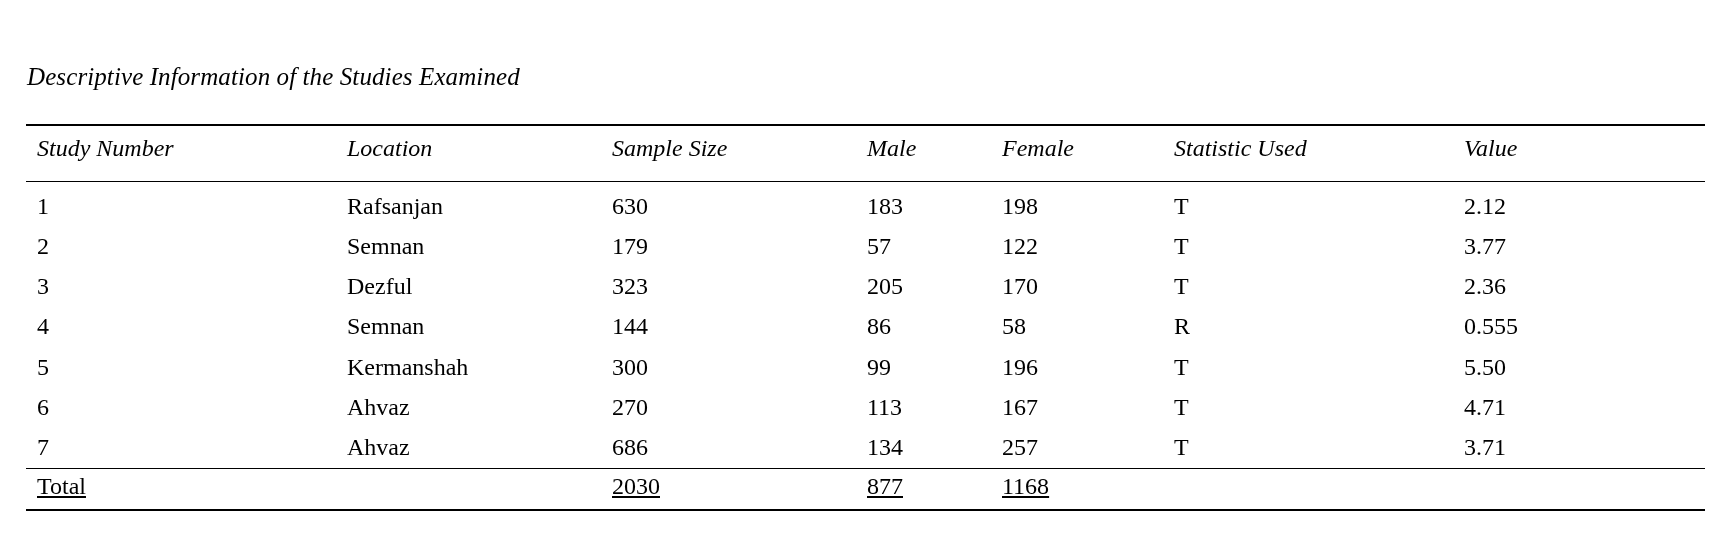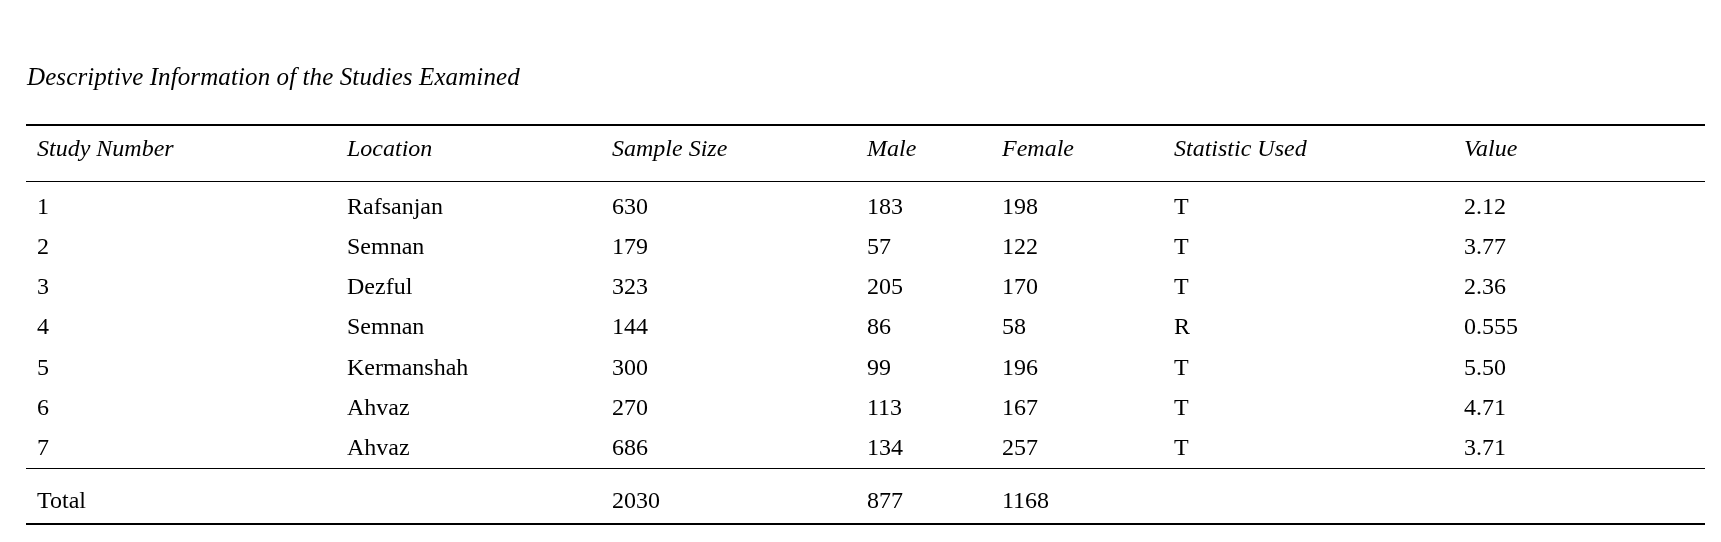--- a/index.html
+++ b/index.html
@@ -57,23 +57,24 @@
     border-bottom: 1.4px solid #000;
     padding-top: 6px;
     padding-bottom: 16px;
     font-style: italic;
   }
   table.apa tbody tr:first-child td {
     padding-top: 8px;
   }
   tr.total-row td {
     border-top: 1.2px solid #000;
-    padding-top: 15px;
+    padding-top: 1px;
     border-bottom: 2.3px solid #000;
     padding-bottom: 6px;
+    text-decoration: underline;
   }
   
   .c0 { width: 310px; padding-left: 11px !important; }
   .c1 { width: 265px; }
   .c2 { width: 255px; }
   .c3 { width: 135px; }
   .c4 { width: 172px; }
   .c5 { width: 290px; }
   .c6 { width: 241px; }
 </style>

